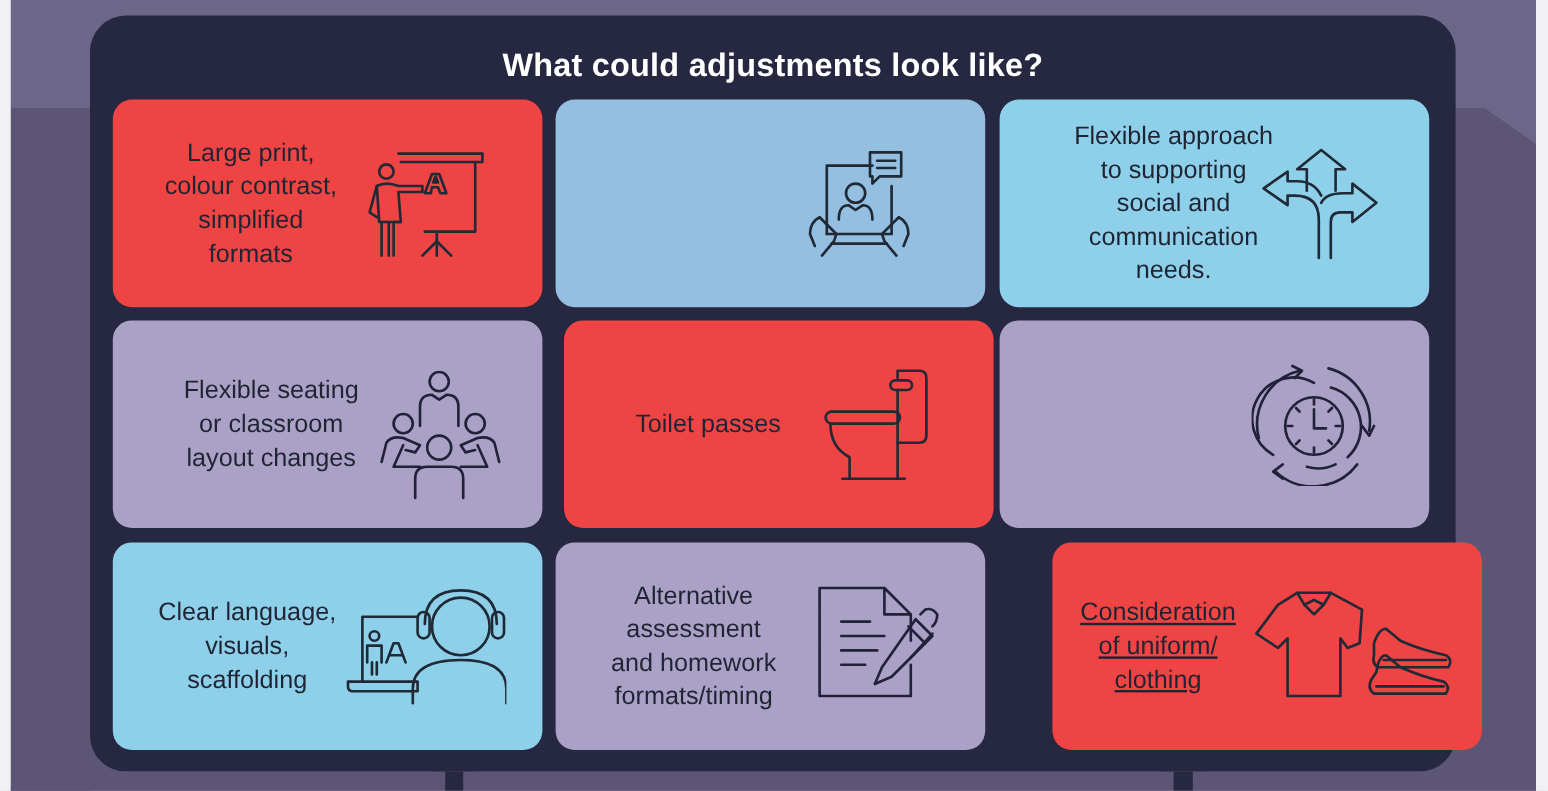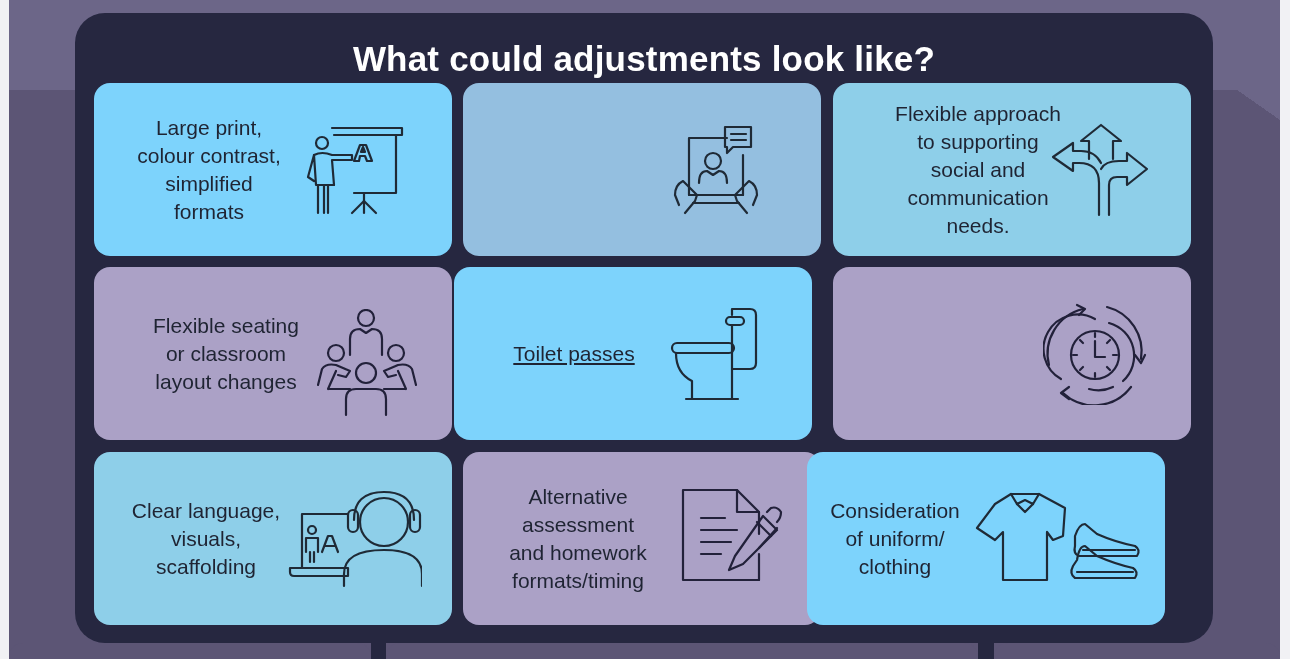--- a/index.html
+++ b/index.html
@@ -23,35 +23,35 @@
       background: #5c5575;
     }
 
     .panel {
       position: absolute; left: 75px; top: 13px; width: 1138px; height: 630px;
       background: #262740; border-radius: 30px;
     }
     .title {
       position: absolute; left: 0; top: 28px; width: 100%;
       text-align: center; color: #ffffff; font-weight: 700;
-      font-size: 35px; letter-spacing: 0.2px; line-height: 1;
+      font-size: 27px; letter-spacing: 0.2px; line-height: 1;
     }
 
     .card {
       position: absolute; width: 358px; height: 173px; border-radius: 16px;
       display: flex; align-items: center;
       color: #1f2433;
     }
     .card .txt {
       font-size: 21px; line-height: 28px; text-align: center;
       white-space: pre-line; flex: 0 0 auto;
     }
     .card .ico { position: absolute; }
     .card svg { display: block; }
-    .teal { background: #7dd3fc; }
+    .teal { background: #ef4444; }
     .blue { background: #94bfe0; }
     .sky { background: #8ecfe9; }
     .lav { background: #aba1c6; }
 
     .bottom-shapes { position: absolute; left: 0; top: 643px; width: 100%; height: 20px; }
     .bshape {
       position: absolute; top: 0; height: 30px; background: #5c5575;
       border-top-left-radius: 14px; border-top-right-radius: 14px;
     }
     .connector {
@@ -136,21 +136,21 @@
         <circle cx="80" cy="44" r="8"></circle>
         <path d="M2 76 L6 60 Q10 54 20 56 L34 62 L30 68 L22 66"></path>
         <path d="M100 76 L96 60 Q92 54 82 56 L68 62 L72 68 L80 66"></path>
         <path d="M12 80 H34 M68 80 H90 M12 80 L20 62 M90 80 L82 62"></path>
         <circle cx="50" cy="64" r="10"></circle>
         <path d="M30 106 V90 Q30 80 40 80 H60 Q70 80 70 90 V106"></path>
       </svg>
     </div>
   </div>
 
-  <div class="card teal" style="left:379px; top:254px;text-decoration:underline;">
+  <div class="card teal" style="left:395px; top:254px;">
     <div class="txt" style="margin-left:52px; width:136px;">Toilet passes</div>
     <div class="ico" style="left:216px; top:40px;">
       <svg width="92" height="94" viewBox="0 0 92 94" fill="none" stroke="#1f2a36" stroke-width="2.2" stroke-linejoin="round" stroke-linecap="round">
         <path d="M62 8 V2 H80 Q86 2 86 8 V56 Q86 62 80 62 H62"></path>
         <rect x="56" y="10" width="18" height="8" rx="4"></rect>
         <line x1="62" y1="18" x2="62" y2="92"></line>
         <rect x="2" y="36" width="62" height="10" rx="5"></rect>
         <path d="M6 46 Q6 66 22 74 V92"></path>
         <line x1="16" y1="92" x2="68" y2="92"></line>
       </svg>
@@ -218,21 +218,21 @@
         <rect x="60" y="20" width="10" height="22" rx="5"></rect>
         <rect x="122" y="20" width="10" height="22" rx="5"></rect>
         <path d="M56 96 V84 Q56 60 96 60 Q134 60 134 84 V96"></path>
         <circle cx="24" cy="40" r="4"></circle>
         <path d="M18 62 V48 H30 V62 M22 62 V72 M26 62 V72"></path>
         <path d="M34 62 L40 46 H44 L50 62 M37 56 H47"></path>
       </svg>
     </div>
   </div>
 
-  <div class="card teal" style="left:732px; top:439px;">
+  <div class="card teal" style="left:802px; top:439px;text-decoration:underline;">
     <div class="txt" style="margin-left:12px; width:152px;">Consideration
 of uniform/
 clothing</div>
     <div class="ico" style="left:168px; top:38px;">
       <svg width="170" height="96" viewBox="0 0 170 96" fill="none" stroke="#1f2a36" stroke-width="2.2" stroke-linejoin="round" stroke-linecap="round">
         <path d="M36 4 H64 L90 18 L88 46 L78 50 L72 42 V90 H28 V42 L20 50 L2 38 L20 14 Z"></path>
         <path d="M36 4 L42 14 L50 10 L58 14 L64 4"></path>
         <path d="M42 14 L50 22 L58 14"></path>
         <path d="M100 46 Q104 34 110 34 L122 44 Q140 52 160 56 Q166 60 162 66 H104 Q98 64 100 56 Z"></path>
         <path d="M102 70 Q104 56 110 56 L122 66 Q140 74 158 78 Q164 82 160 88 H100 Q94 84 98 76 Z"></path>

